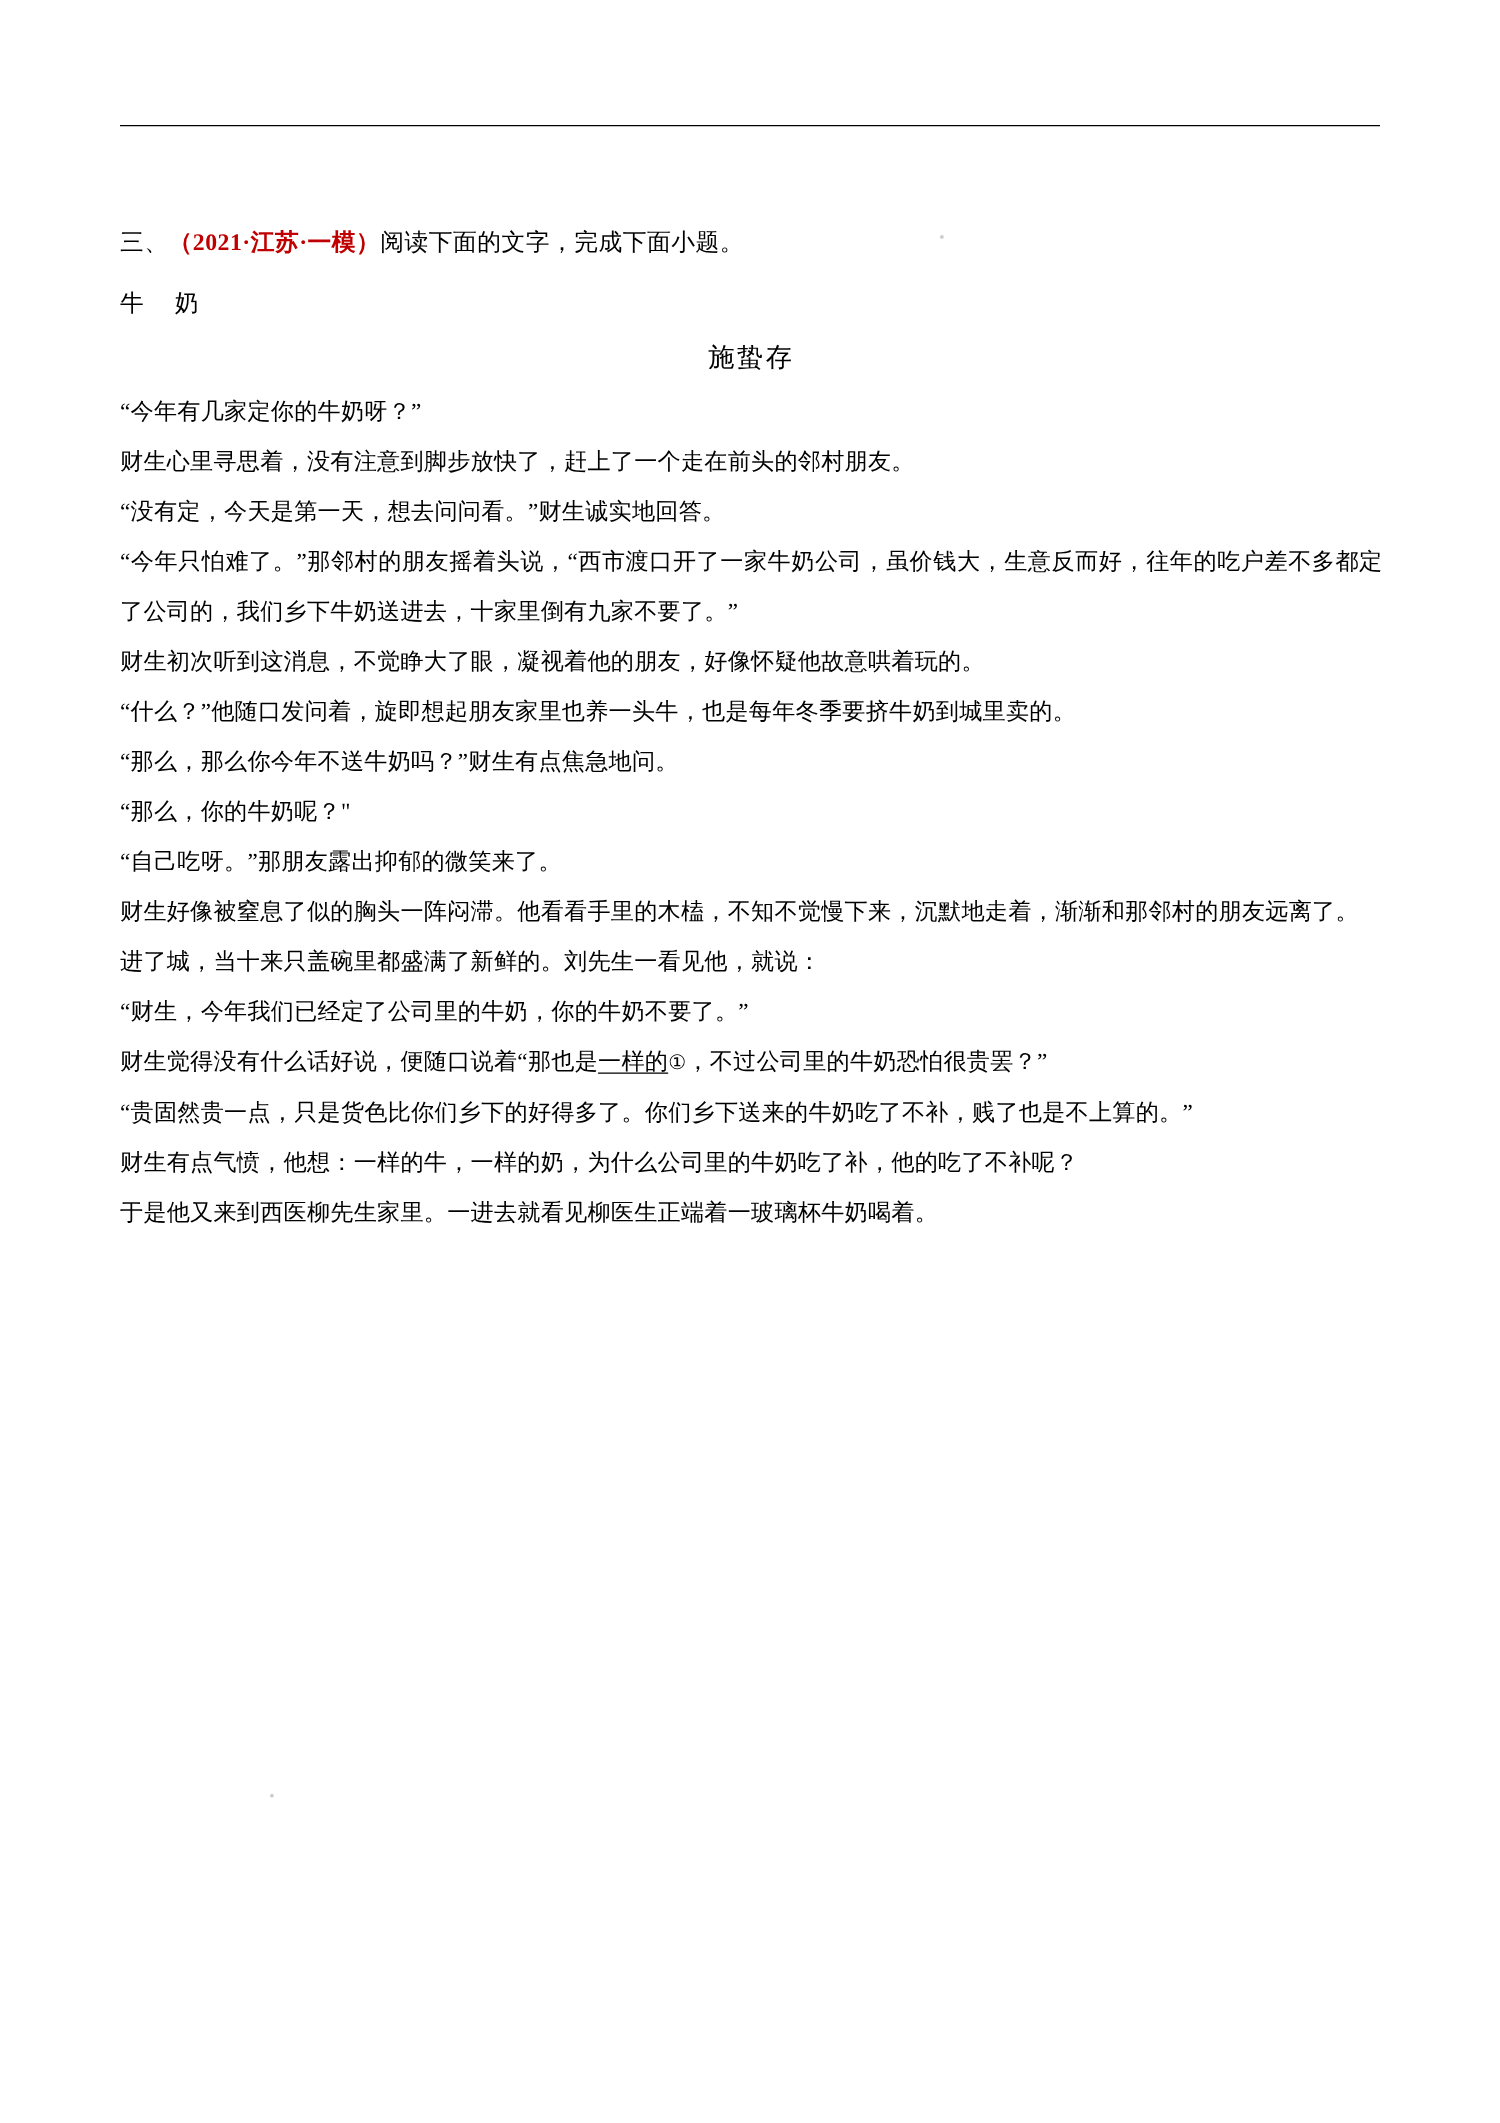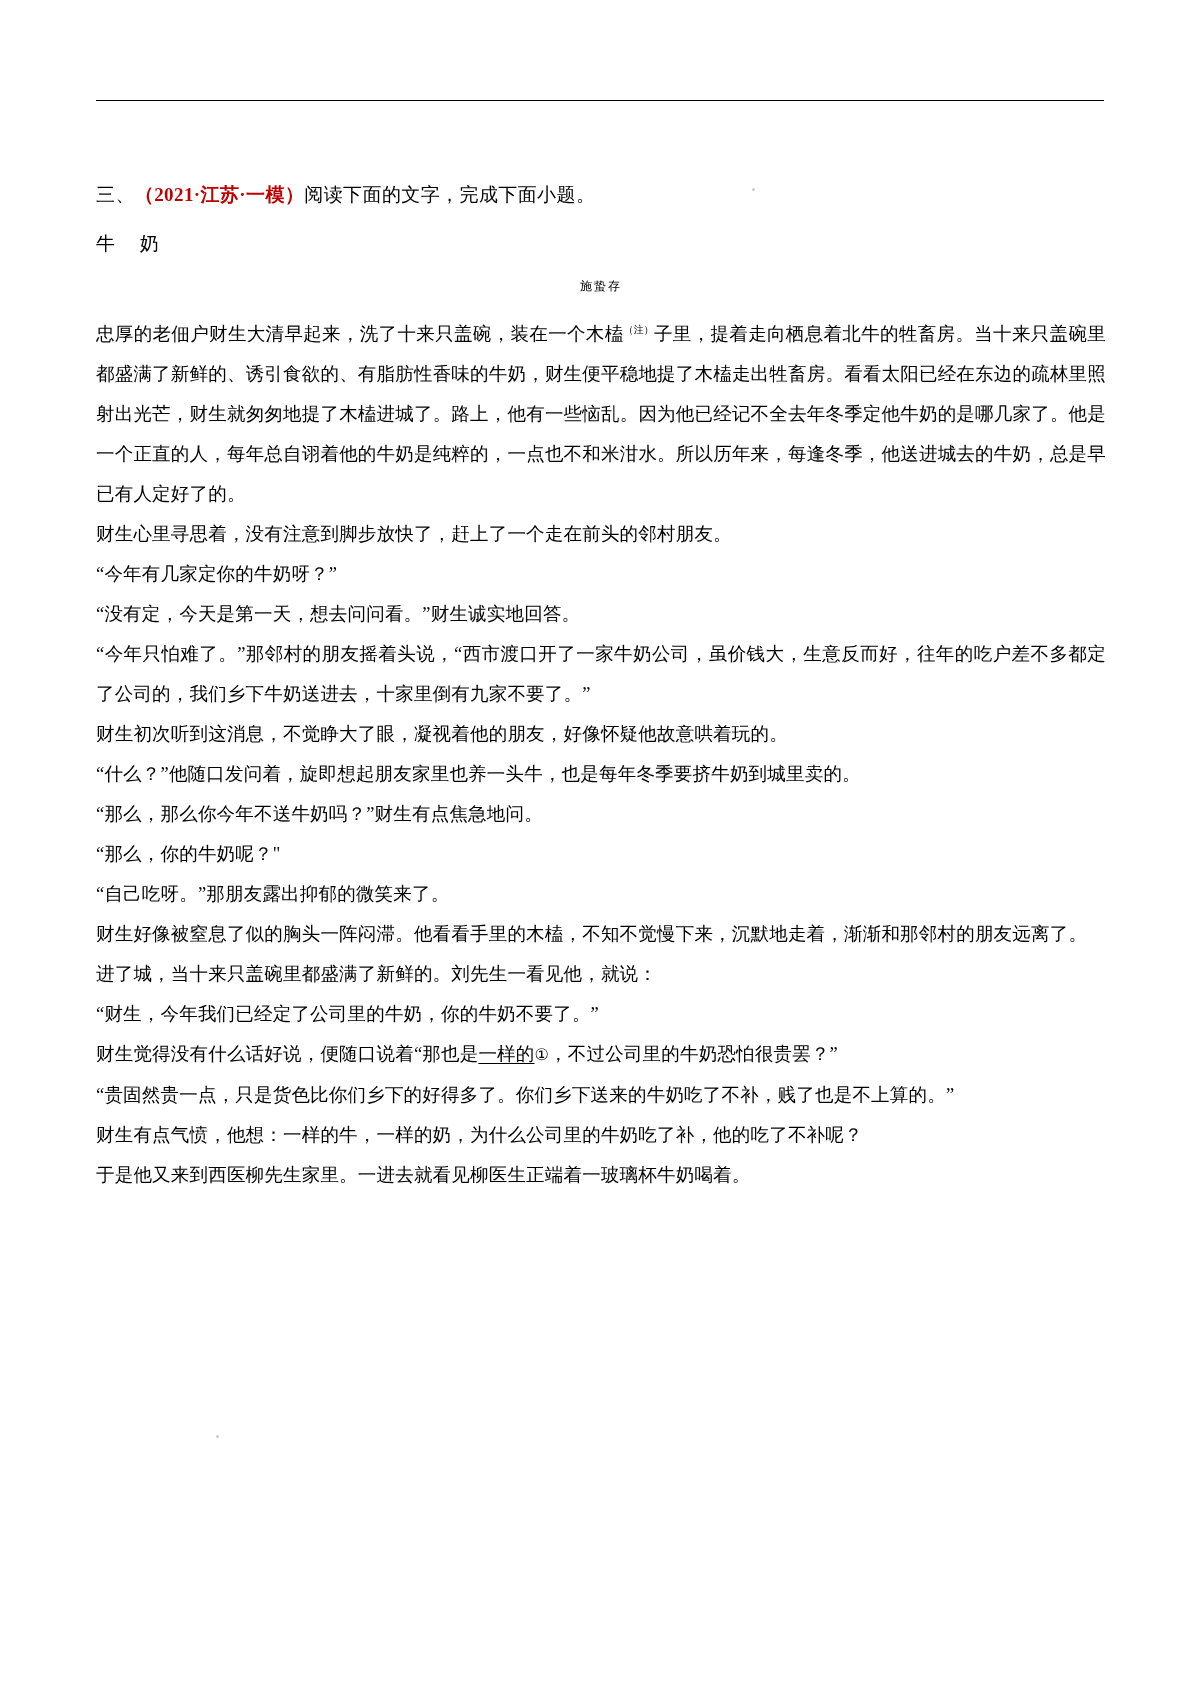--- a/index.html
+++ b/index.html
@@ -54,21 +54,21 @@
   }
   .title {
     text-align: left;
     font-size: 19px;
     line-height: 40px;
     letter-spacing: 10px;
     margin-top: 10px;
   }
   .author {
     text-align: center;
-    font-size: 12px;
+    font-size: 21px;
     line-height: 40px;
     letter-spacing: 2px;
     margin-top: 2px;
     margin-bottom: 4px;
   }
   p.para {
     font-size: 18.5px;
     line-height: 40px;
     margin: 0;
     text-align: justify;
@@ -106,24 +106,23 @@
 
   <div class="content">
 
     <div class="q-head">
       <span class="q-num">三、</span><span class="q-src">（2021·江苏·一模）</span><span class="q-text">阅读下面的文字，完成下面小题。</span>
     </div>
 
     <div class="title">牛  奶</div>
     <div class="author">施蛰存</div>
 
-    <p class="para">忠厚的老佃户财生大清早起来，洗了十来只盖碗，装在一个木榼<sup class="note">（注）</sup>子里，提着走向栖息着北牛的牲畜房。当十来只盖碗里都盛满了新鲜的、诱引食欲的、有脂肪性香味的牛奶，财生便平稳地提了木榼走出牲畜房。看看太阳已经在东边的疏林里照射出光芒，财生就匆匆地提了木榼进城了。路上，他有一些恼乱。因为他已经记不全去年冬季定他牛奶的是哪几家了。他是一个正直的人，每年总自诩着他的牛奶是纯粹的，一点也不和米泔水。所以历年来，每逢冬季，他送进城去的牛奶，总是早已有人定好了的。</p>
 
+    <p class="para">“今年有几家定你的牛奶呀？”</p>
     <p class="para">财生心里寻思着，没有注意到脚步放快了，赶上了一个走在前头的邻村朋友。</p>
-    <p class="para">“今年有几家定你的牛奶呀？”</p>
     <p class="para">“没有定，今天是第一天，想去问问看。”财生诚实地回答。</p>
     <p class="para">“今年只怕难了。”那邻村的朋友摇着头说，“西市渡口开了一家牛奶公司，虽价钱大，生意反而好，往年的吃户差不多都定了公司的，我们乡下牛奶送进去，十家里倒有九家不要了。”</p>
     <p class="para">财生初次听到这消息，不觉睁大了眼，凝视着他的朋友，好像怀疑他故意哄着玩的。</p>
     <p class="para">“什么？”他随口发问着，旋即想起朋友家里也养一头牛，也是每年冬季要挤牛奶到城里卖的。</p>
     <p class="para">“那么，那么你今年不送牛奶吗？”财生有点焦急地问。</p>
     <p class="para">“那么，你的牛奶呢？"</p>
     <p class="para">“自己吃呀。”那朋友露出抑郁的微笑来了。</p>
     <p class="para">财生好像被窒息了似的胸头一阵闷滞。他看看手里的木榼，不知不觉慢下来，沉默地走着，渐渐和那邻村的朋友远离了。</p>
     <p class="para">进了城，当十来只盖碗里都盛满了新鲜的。刘先生一看见他，就说：</p>
     <p class="para">“财生，今年我们已经定了公司里的牛奶，你的牛奶不要了。”</p>

